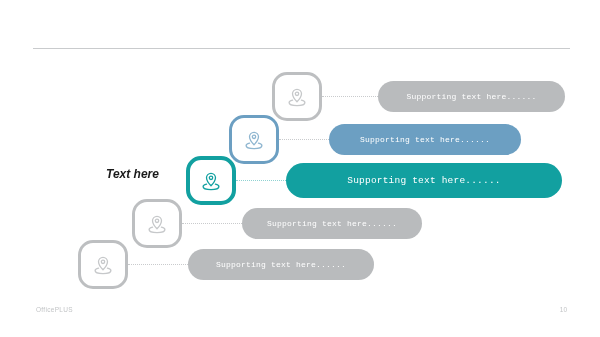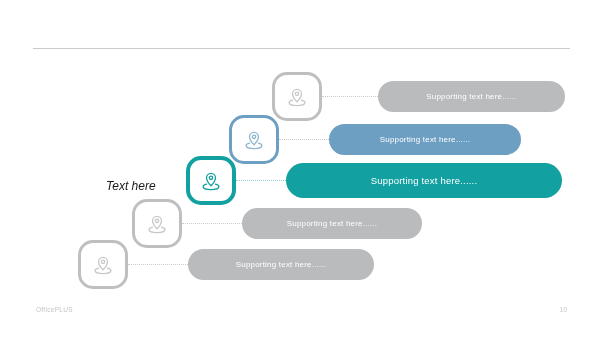--- a/index.html
+++ b/index.html
@@ -58,39 +58,40 @@
   
   .bar {
     position: absolute;
     height: 31px;
     border-radius: 16px;
     background: #b9bbbd;
     display: flex;
     align-items: center;
     justify-content: center;
     z-index: 2;
+    font-family: Liberation Mono, monospace;
   }
   .bar.blue { background: #6c9fc2; }
   .bar.teal { background: #12a0a0; height: 35px; border-radius: 18px; }
 
   .bar-label {
     color: #ffffff;
     font-size: 8px;
     letter-spacing: .2px;
     white-space: nowrap;
   }
   .bar.teal .bar-label { font-size: 9.5px; }
 
   
   .caption {
     position: absolute;
     left: 106px;
-    top: 179px;
+    top: 167px;
     font-size: 12px;
-    font-weight: normal;
+    font-weight: bold;
     font-style: italic;
     color: #1a1a1a;
     white-space: nowrap;
     z-index: 3;
   }
 
   
   .footer-brand {
     position: absolute;
     left: 36px;

